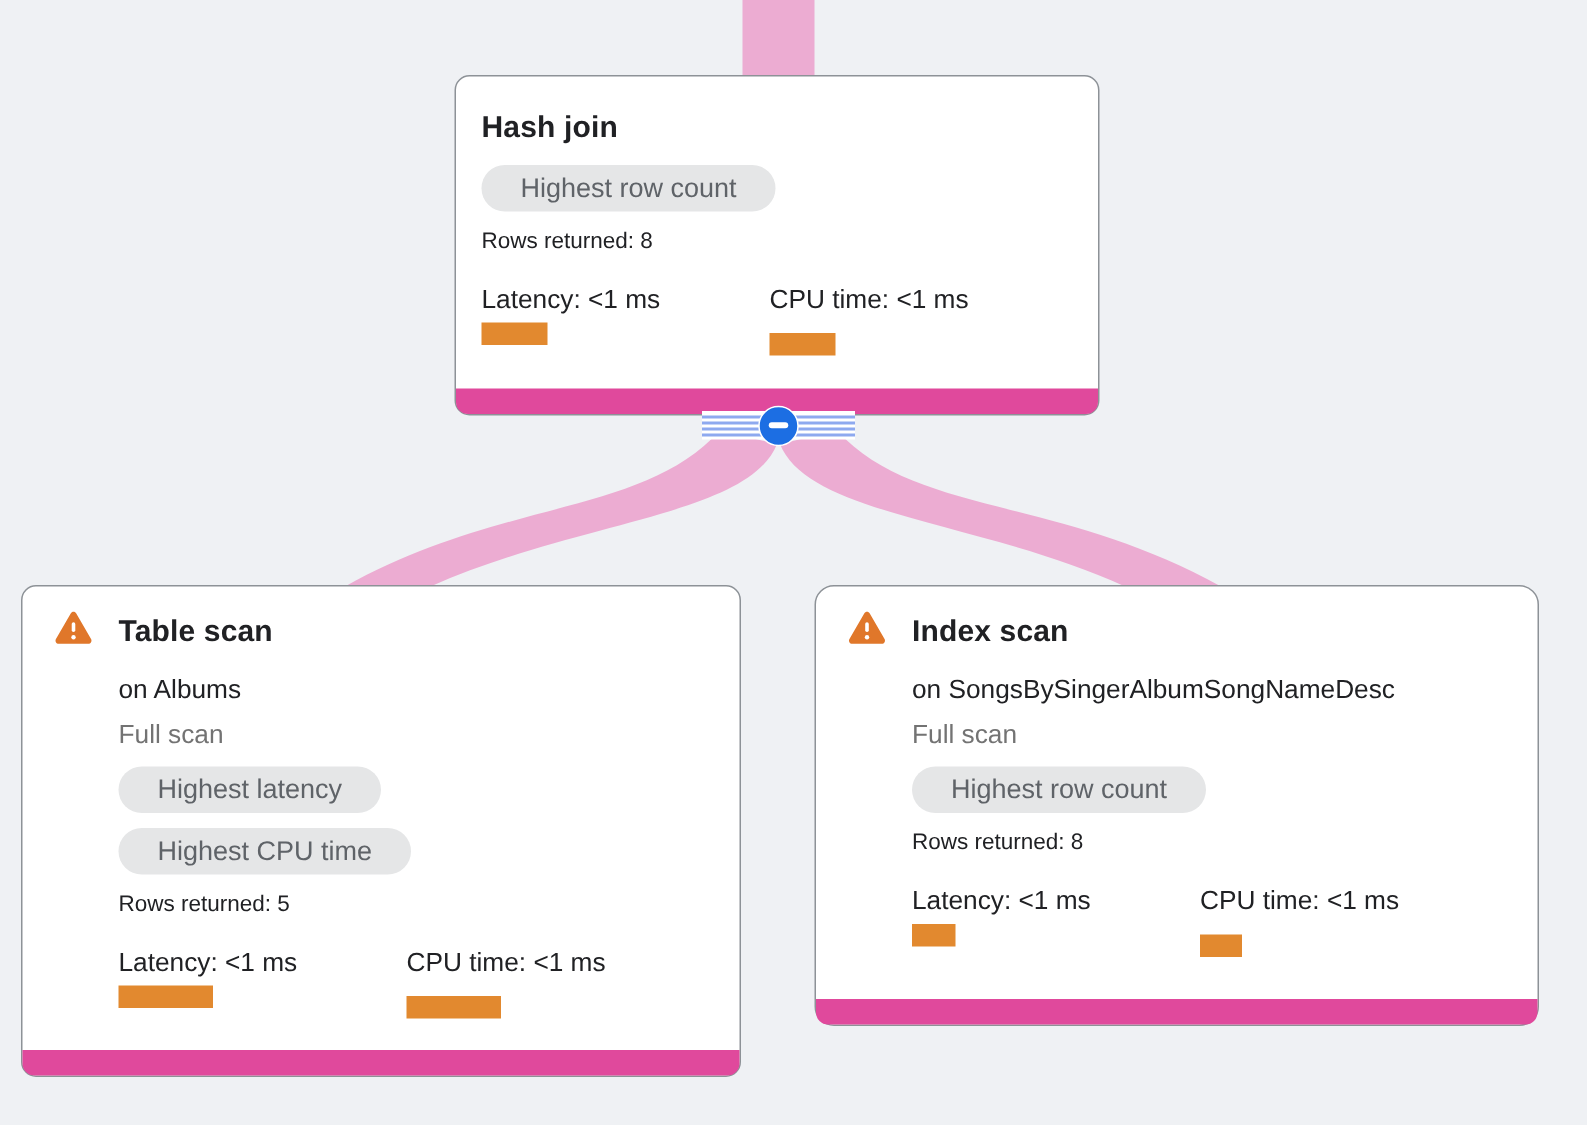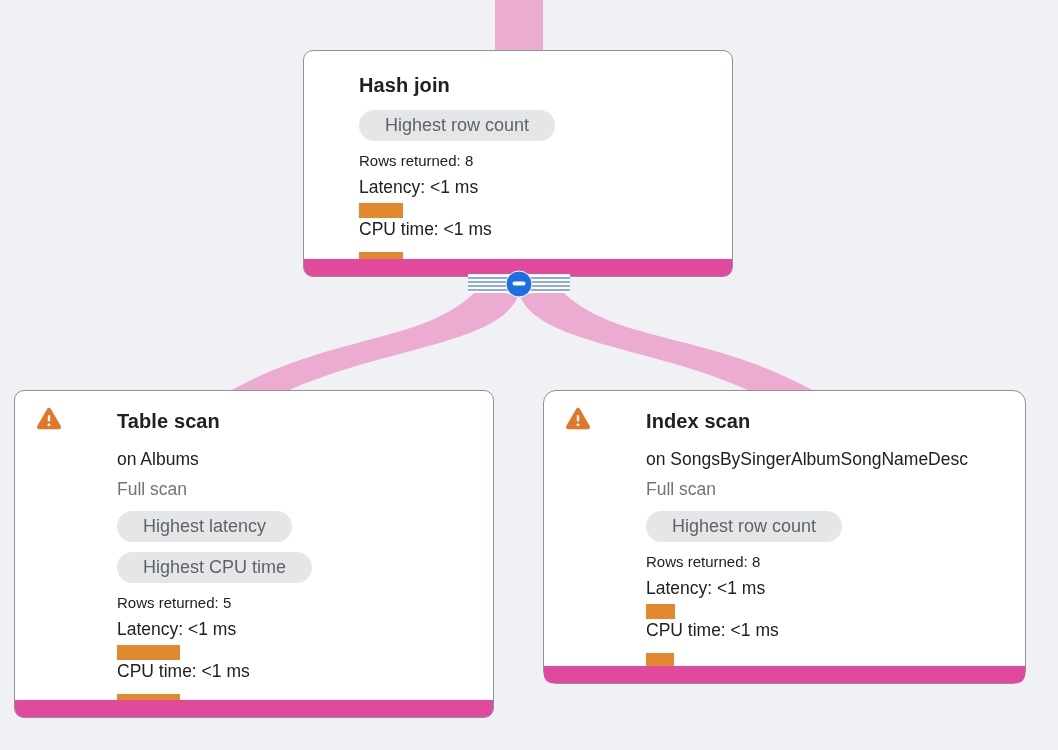--- a/index.html
+++ b/index.html
@@ -22,21 +22,20 @@
     z-index:0;
   }
   
   .card{
     position:absolute;
     background:#ffffff;
     border:1.5px solid #8d9297;
     border-radius:10px;
     box-sizing:border-box;
     z-index:1;
-    padding-left:38px;
   }
   .card--hash { left:303px; top:50px;  width:430px; height:227px; }
   .card--table{ left:14px;  top:390px; width:480px; height:328px; }
   .card--index{ left:543px; top:390px; width:483px; height:294px;border-radius:13px; }
 
   .accent{
     position:absolute;
     left:0; right:0; bottom:0;
     height:17px;
     border-radius:0 0 8px 8px;
@@ -89,24 +88,23 @@
   .badges .badge{ display:table; margin-bottom:10px; }
   .badges .badge:last-child{ margin-bottom:0; }
 
   .rows{
     margin-top:9px;
     font-size:15px;
     line-height:22px;
     color:#202124;
   }
   .metrics{
-    margin-top:4px;
+    margin-top:16px;
     display:flex;
     align-items:flex-start;
-    flex-direction:column;
   }
   .metric{ width:192px; }
   .metric:last-child{ width:auto; }
   .metric-label{
     font-size:17.5px;
     line-height:22px;
     color:#202124;
     white-space:nowrap;
   }
   .bar{

